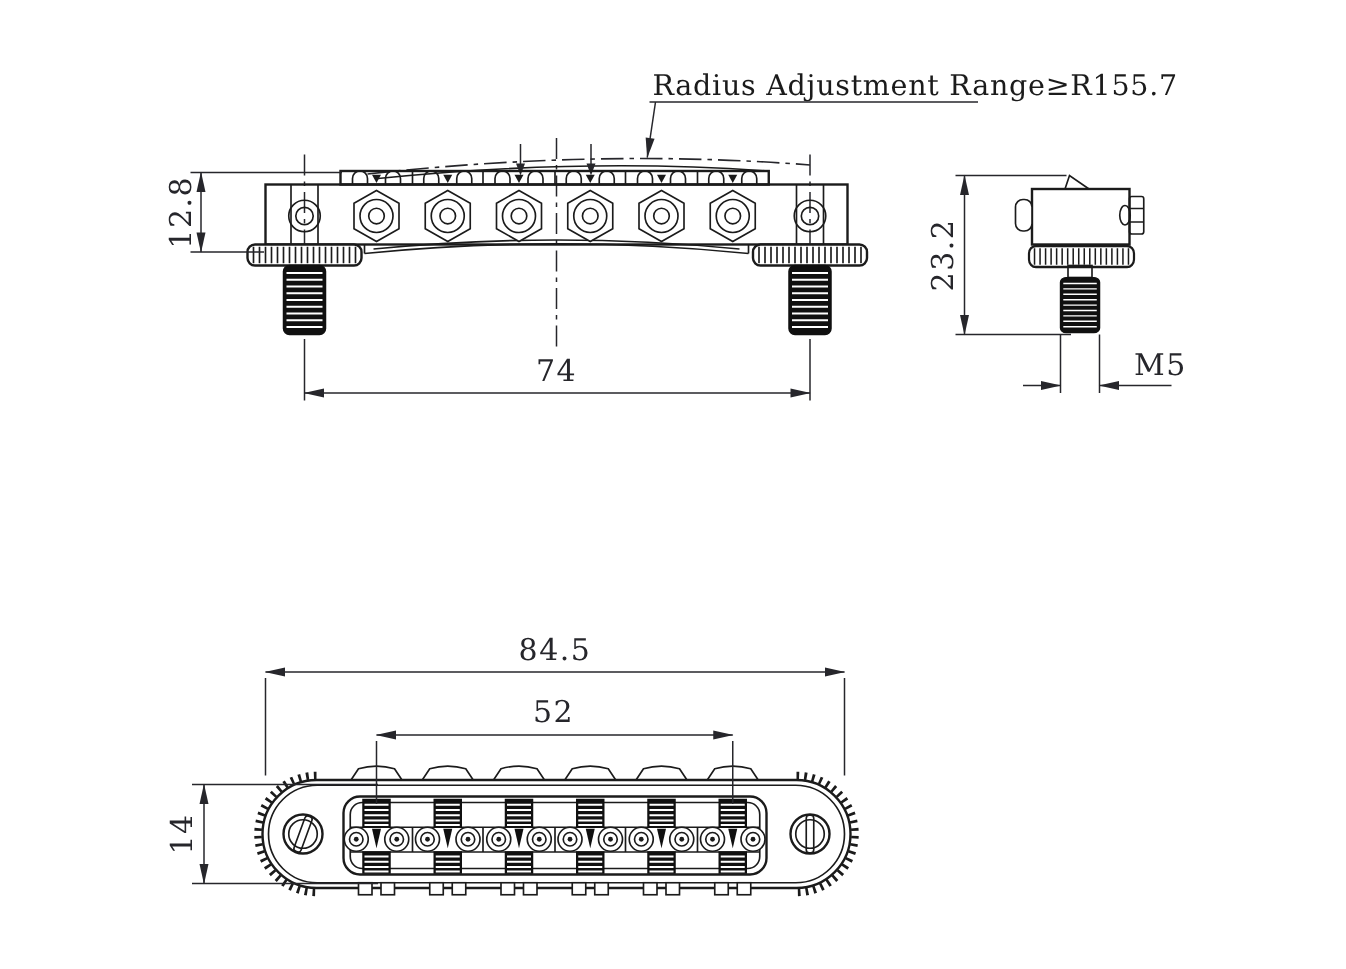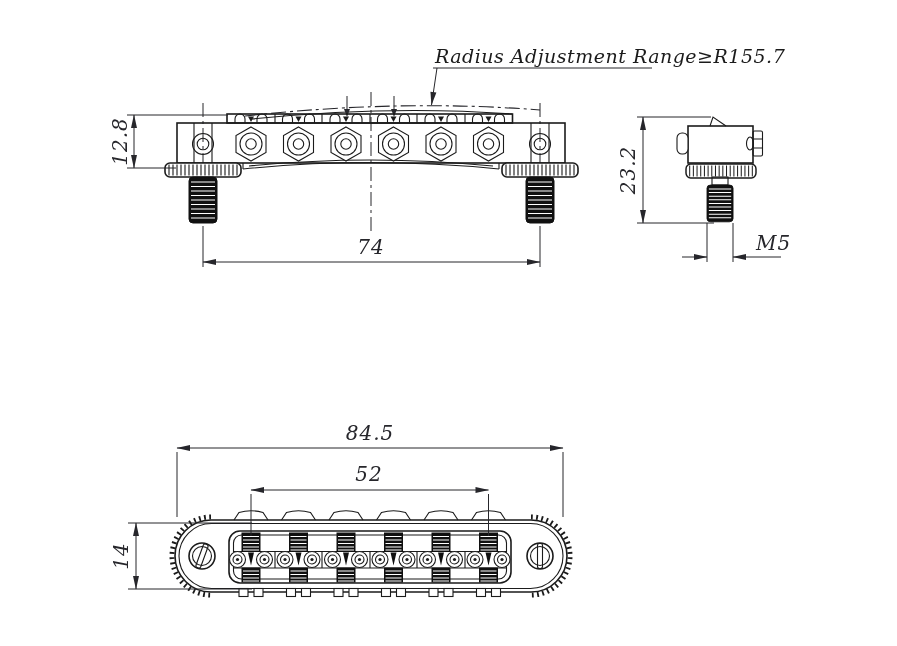--- a/index.html
+++ b/index.html
@@ -2,21 +2,20 @@
 <html><head>
 <meta charset="utf-8">
 <style>
   html,body{margin:0;padding:0;background:#f2f2f2;}
   .sheet{
     position:relative;
     width:897px;height:646px;
     background:#ffffff;
     font-family:"DejaVu Serif", serif;
     overflow:hidden;
-    font-style:italic;
   }
   svg{display:block;}
   .outline{fill:none;stroke:#1b1b1b;stroke-width:1.6;}
   .thin{fill:none;stroke:#1b1b1b;stroke-width:1.1;}
   .dim{fill:none;stroke:#26262b;stroke-width:1;}
   .center{fill:none;stroke:#26262b;stroke-width:1;stroke-dasharray:14 4 3 4;}
   .radius{fill:none;stroke:#26262b;stroke-width:1.1;stroke-dasharray:15 4 3 4;}
   .teeth{fill:none;stroke:#1b1b1b;stroke-width:5;stroke-dasharray:1.8 3.4;}
   .blk{fill:#101010;stroke:#101010;stroke-width:1;}
   .thr{fill:none;stroke:#ffffff;stroke-width:1.2;}

